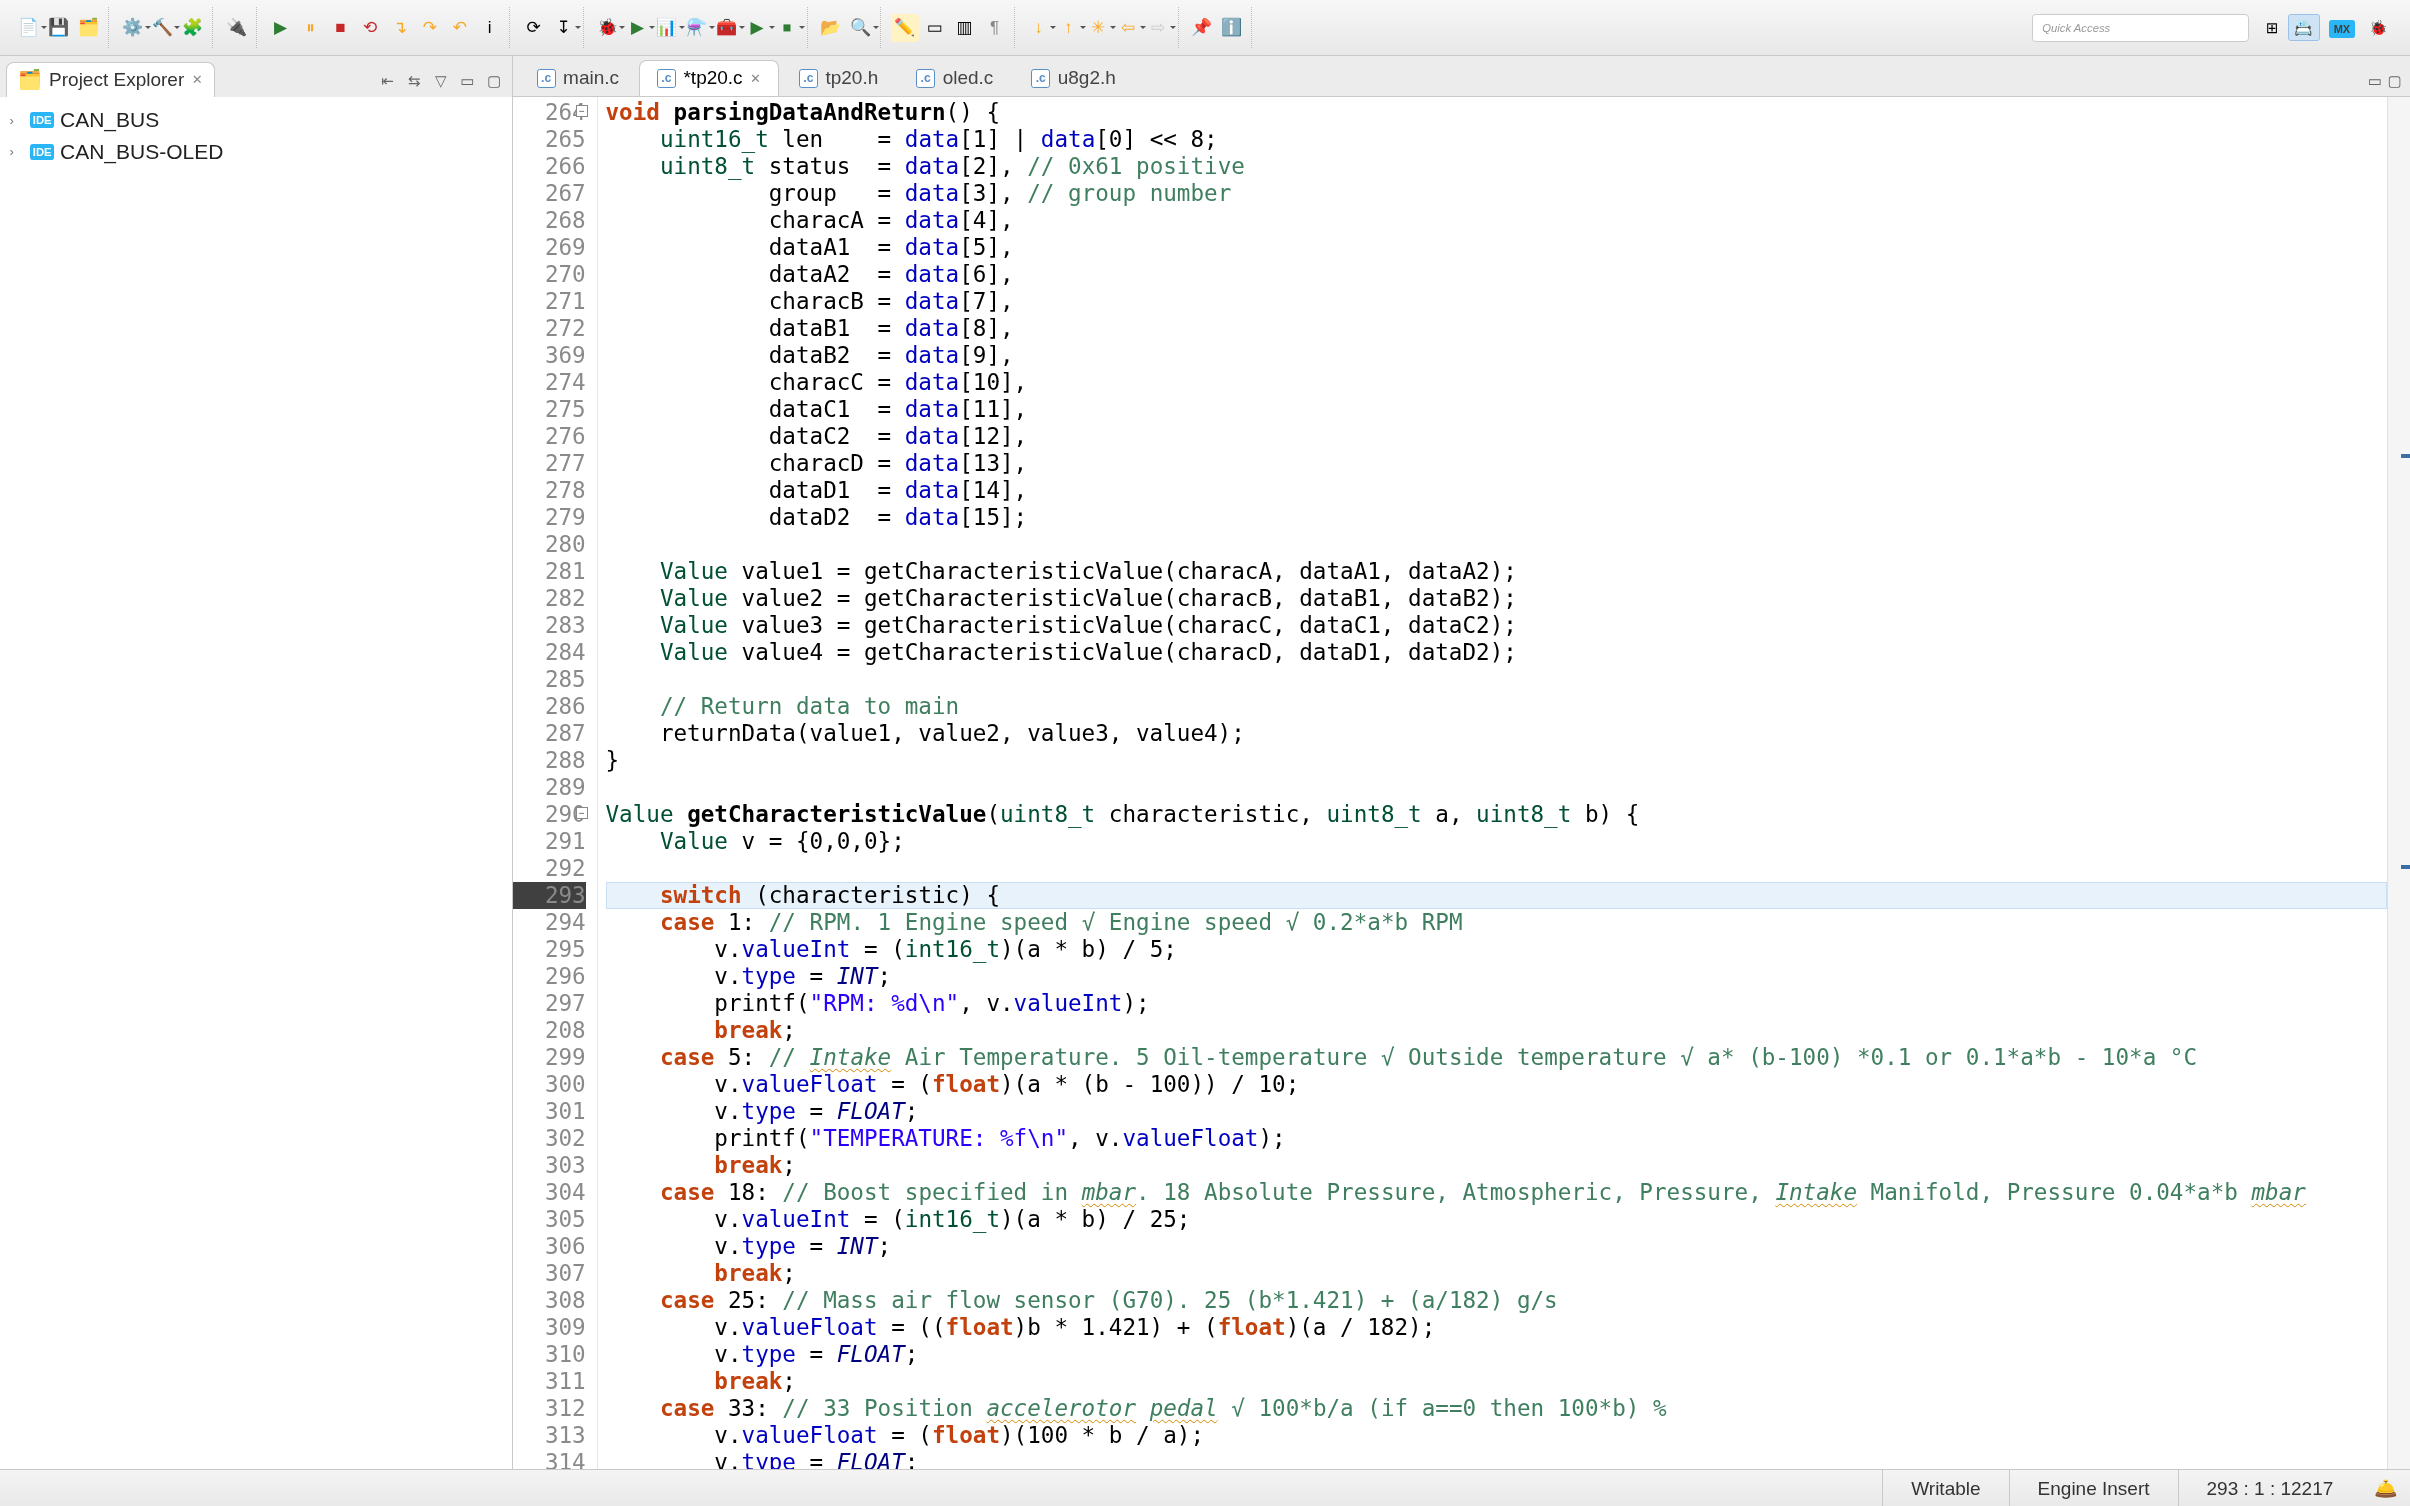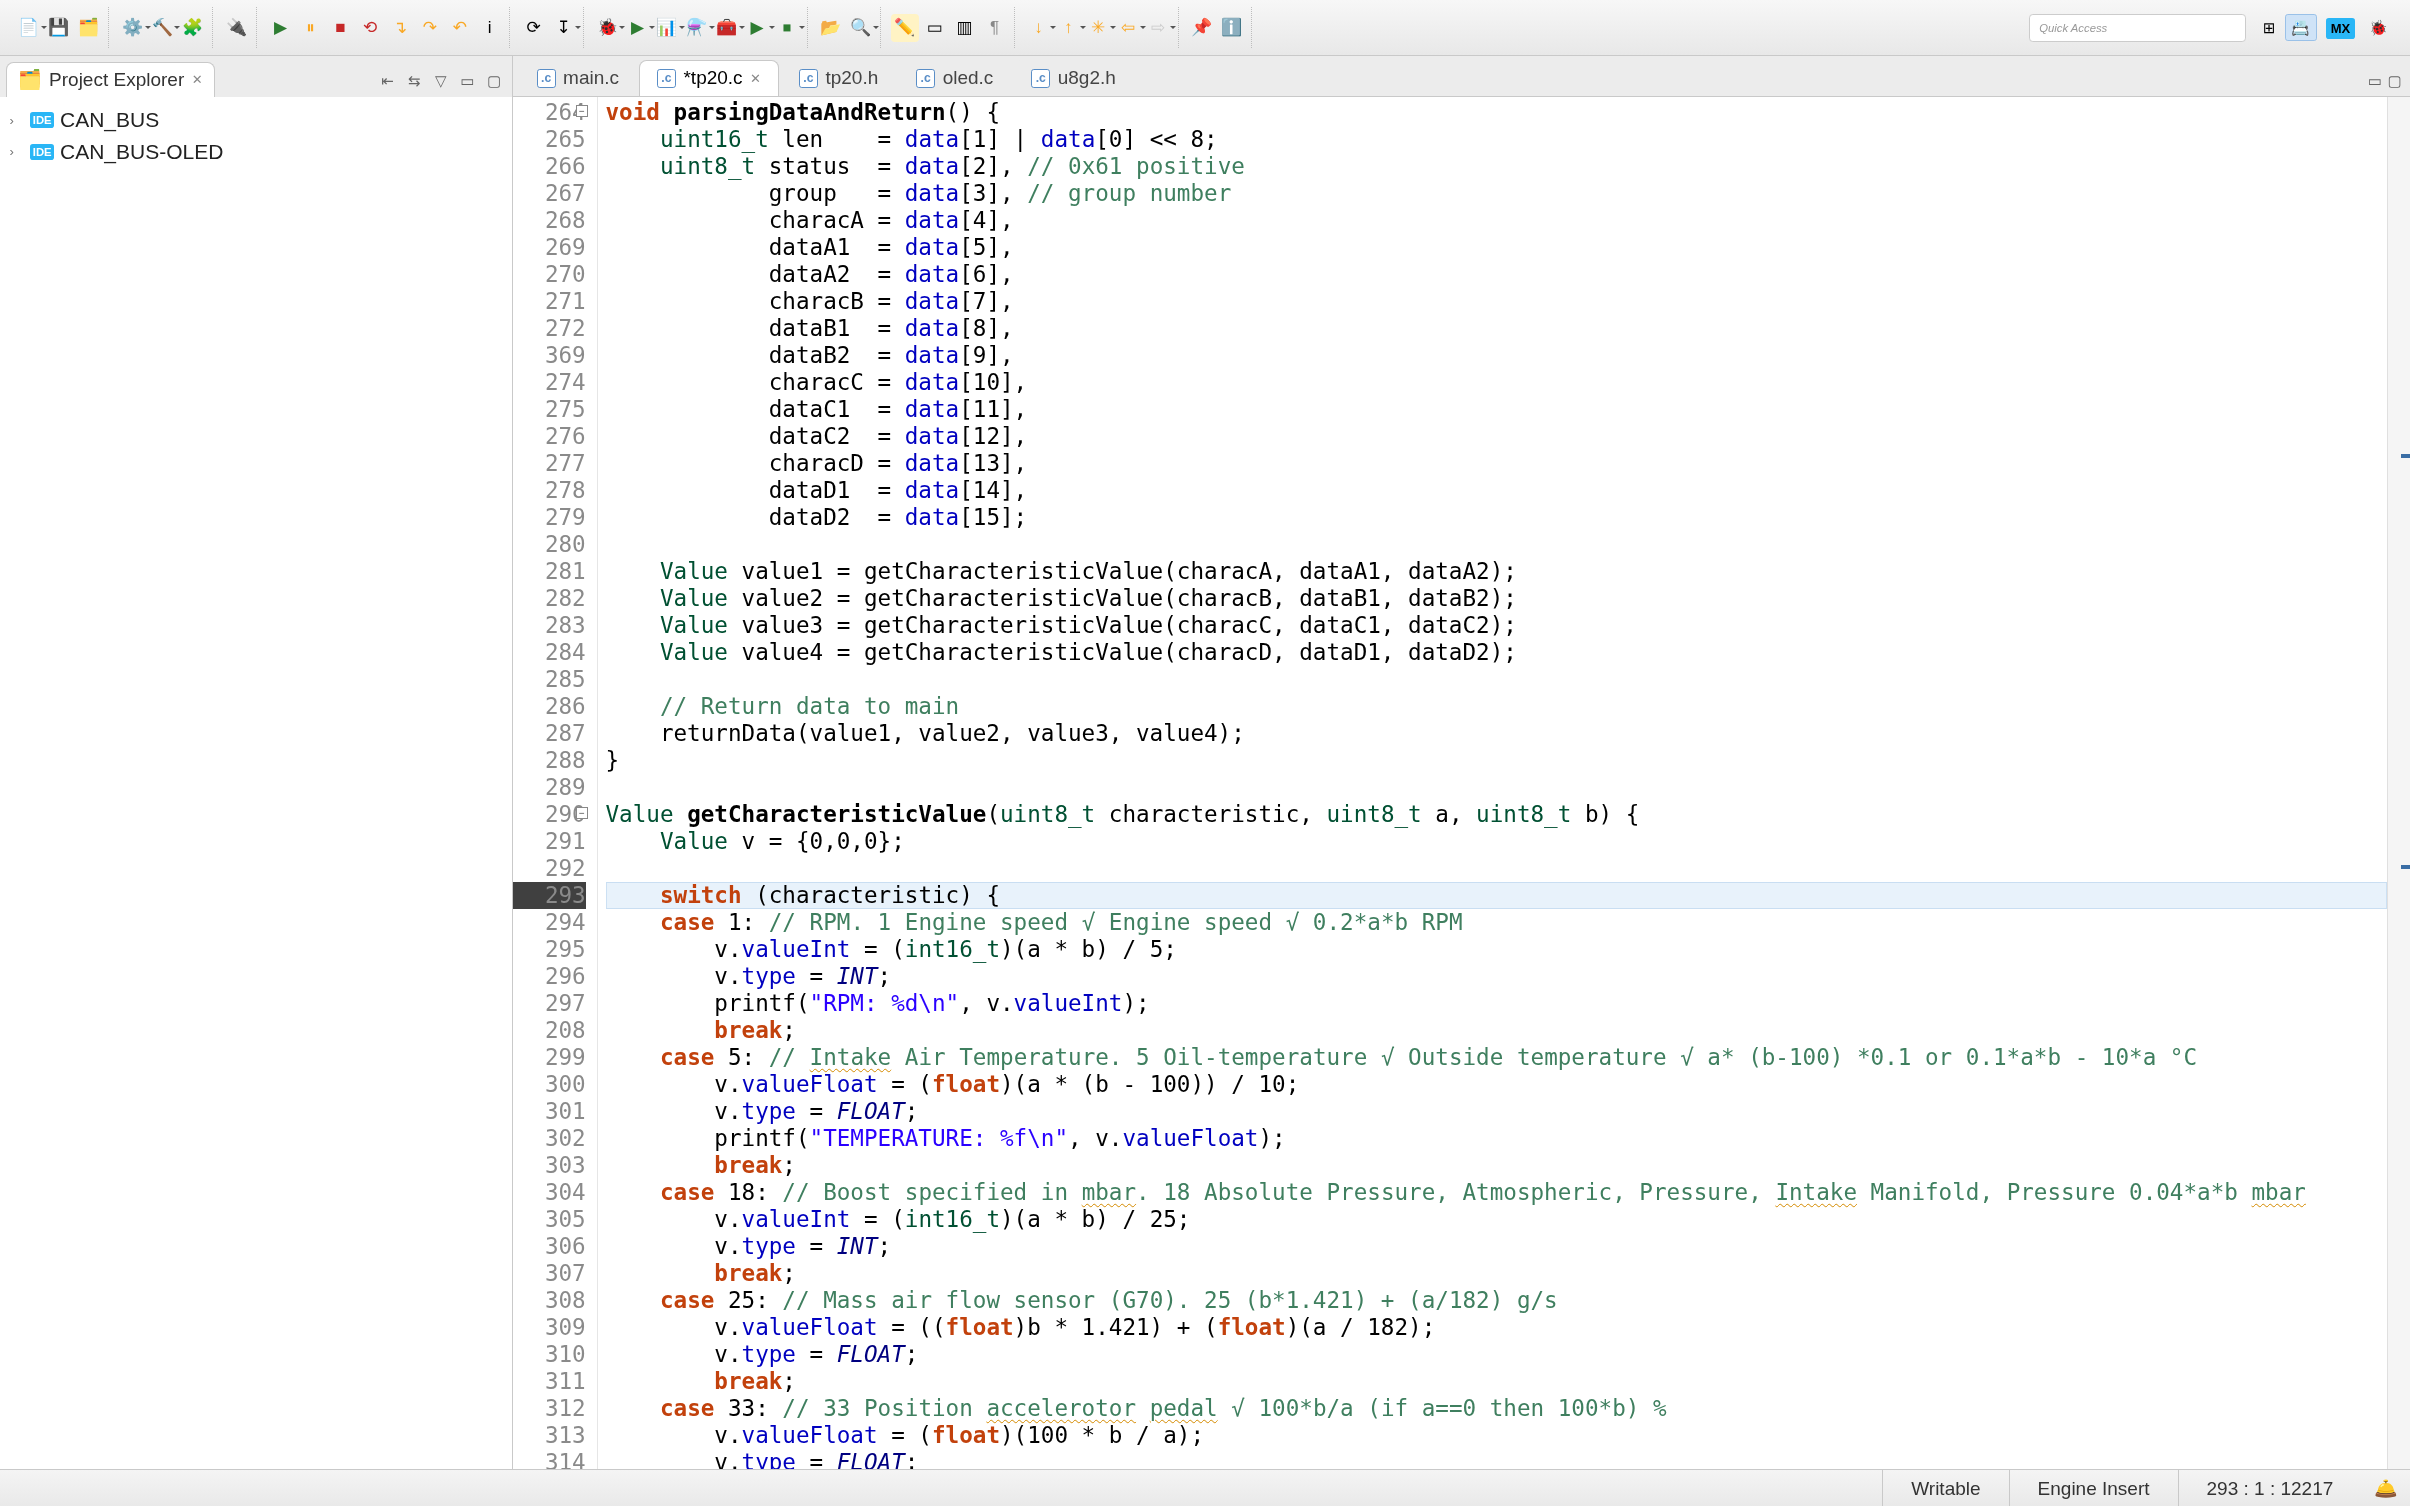--- a/index.html
+++ b/index.html
@@ -60,23 +60,23 @@
   .persp-group { display: flex; align-items: center; gap: 3.8px; padding: 0 7.5px; }
   .persp-btn {
     padding: 3.8px 5.6px;
     border-radius: 2.8px;
     font-size: 15px;
     cursor: pointer;
   }
   .persp-btn.active { background: #cfe3f7; border: 0.9px solid #9ac1e8; }
   .mx-badge {
     background: #29b6f6;
-    color: #000000;
+    color: #404040;
     font-weight: bold;
-    font-size: 13px;
+    font-size: 11px;
     padding: 2.8px 4.7px;
     border-radius: 2.8px;
     text-align: center;
   }
 
   
   .main {
     flex: 1;
     display: flex;
     min-height: 0;
@@ -240,21 +240,21 @@
   }
 
   
   .kw   { color: #c2410c; font-weight: bold; }
   .type { color: #005032; }
   .fn   { color: #000; font-weight: bold; }
   .cm   { color: #3f7f5f; }
   .str  { color: #2a00ff; }
   .fld  { color: #0000c0; }
   .mac  { color: #000080; font-style: italic; }
-  .spell { text-decoration: underline wavy #d48a00 0.9px; text-underline-offset: 2.8px; }
+  .spell { text-decoration: underline wavy #d48a00 0.9px; text-underline-offset: 2.8px; font-style: italic; }
 
   .overview-ruler {
     width: 24.5px;
     background: #f5f5f5;
     border-left: 0.9px solid #e0e0e0;
     position: relative;
   }
   .ov-mark { position: absolute; left: 13px; width: 9.4px; height: 3.8px; background: #3a6ea5; }
 
   

